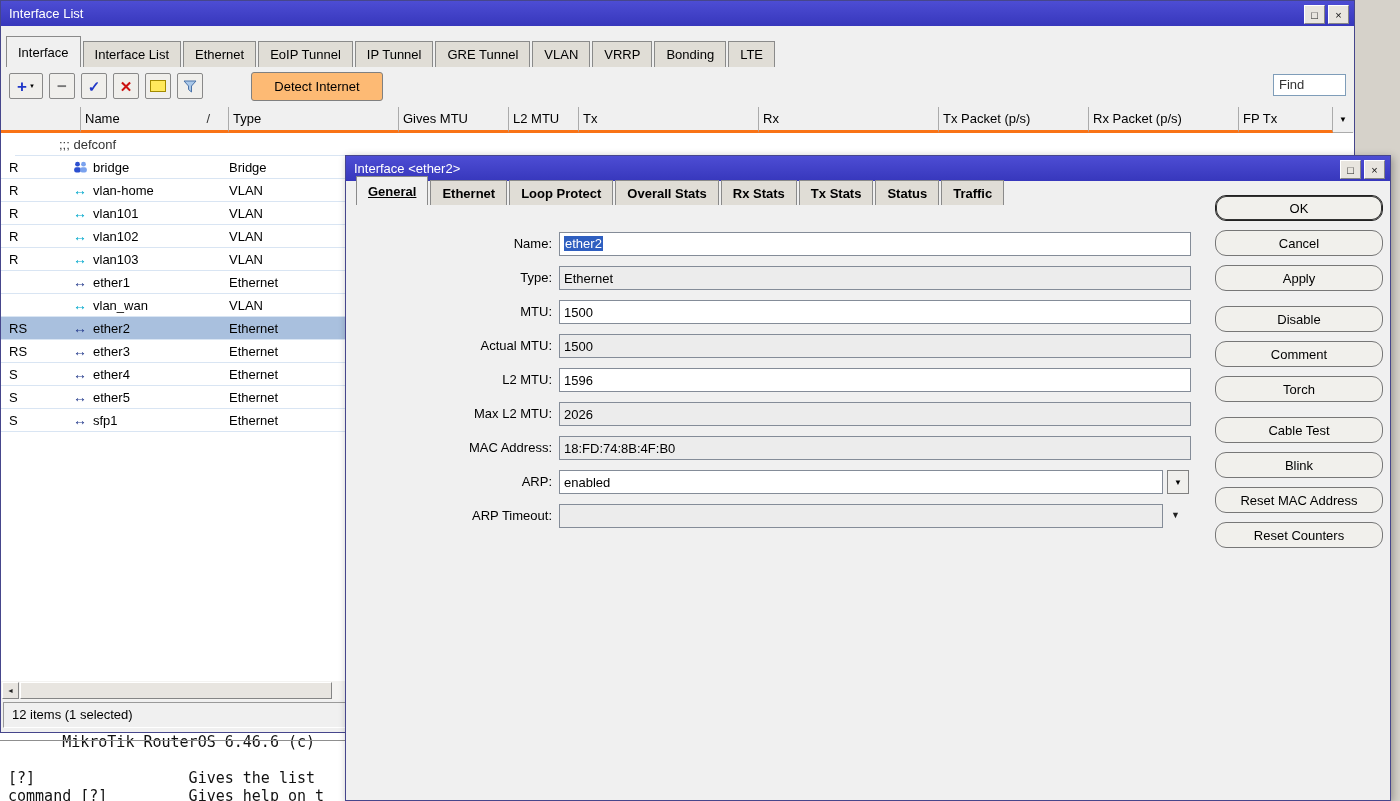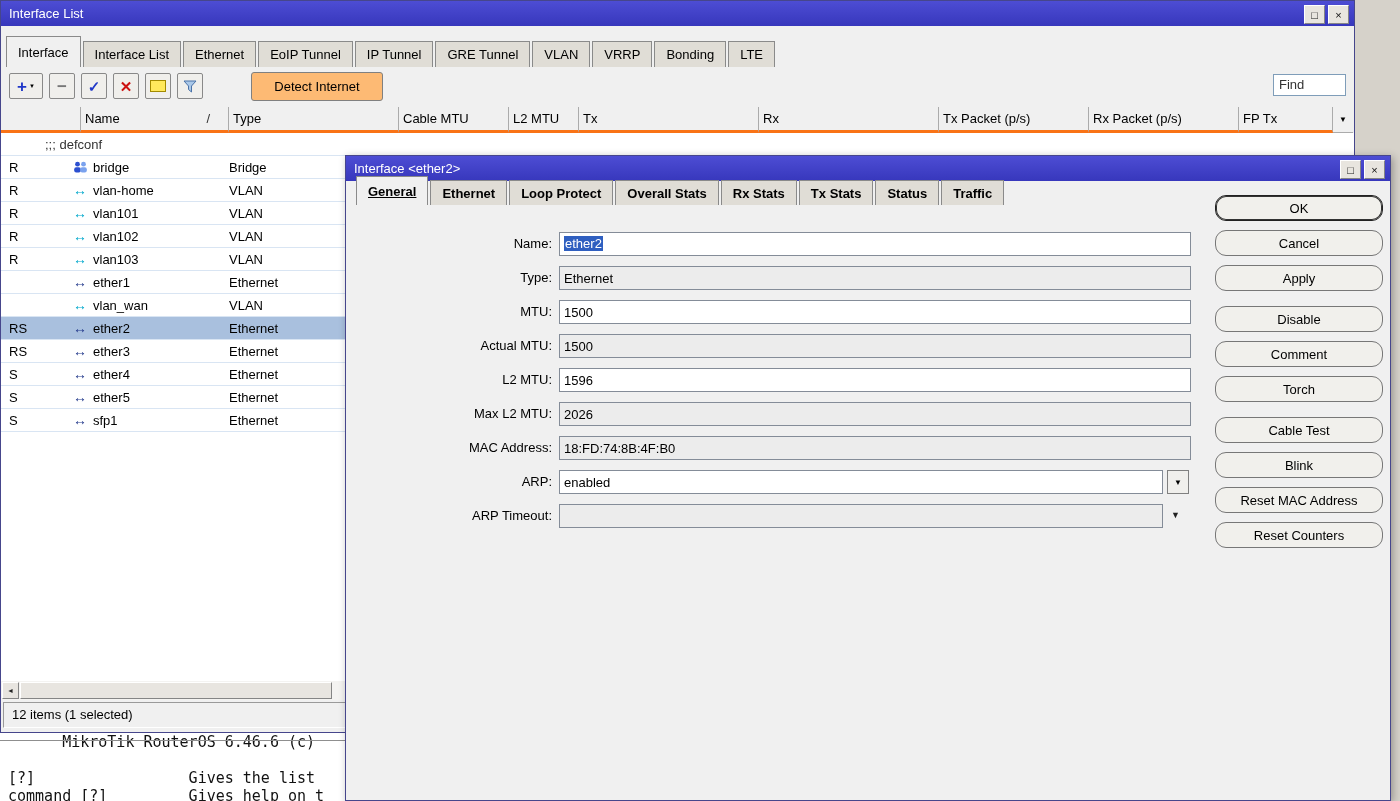--- a/index.html
+++ b/index.html
@@ -34,21 +34,21 @@
   .thead{position:absolute;left:0;top:106px;height:26px;display:flex;}
   .hc{height:26px;box-sizing:border-box;border-right:1px solid #ababab;border-bottom:3px solid #f97316;
        padding-left:4px;background:#f0f0f0;display:flex;align-items:center;overflow:hidden;white-space:nowrap;}
   .sort{margin-left:auto;padding-right:18px;color:#333;}
   .hmenu{width:20px;height:26px;box-sizing:border-box;border-bottom:1px solid #ababab;background:#f0f0f0;
        display:flex;align-items:center;justify-content:center;}
   .tbody{position:absolute;left:0;top:132px;width:1353px;height:548px;background:#fff;overflow:hidden;}
   .trow{display:flex;height:23px;box-sizing:border-box;border-bottom:1px solid #d9e5f3;
        align-items:center;background:#fff;}
   .trow.selected{background:#a9c0de;}
-  .trow.comment{padding-left:44px;color:#333;}
+  .trow.comment{padding-left:44px;color:#333;margin-left:14px;}
   .tflag{width:72px;padding-left:8px;box-sizing:border-box;}
   .ticon{width:20px;display:flex;align-items:center;}
   .tname{width:130px;overflow:hidden;white-space:nowrap;}
   .ttype{padding-left:6px;}
   .ic-vlan{color:#00a8cc;font-weight:bold;font-size:14px;line-height:1;}
   .ic-eth{color:#243a8c;font-weight:bold;font-size:14px;line-height:1;}
   .hscroll{position:absolute;left:0;top:680px;width:1353px;height:19px;background:#f4f3f1;}
   .sbtn{position:absolute;left:1px;top:1px;width:17px;height:17px;background:#e8e5e0;
        border:1px solid #858585;border-top-color:#fff;border-left-color:#fff;box-sizing:border-box;
        display:flex;align-items:center;justify-content:center;font-size:7px;color:#222;}
@@ -133,21 +133,21 @@
   <div class="thead">
       <div class="hc" style="width: 80px;"></div>
       <div class="hc" style="width: 148px;">
         <span>Name</span>
         <span class="sort">/</span>
       </div>
       <div class="hc" style="width: 170px;">
         <span>Type</span>
       </div>
       <div class="hc" style="width: 110px;">
-        <span>Cable MTU</span>
+        <span>Gives MTU</span>
       </div>
       <div class="hc" style="width: 70px;">
         <span>L2 MTU</span>
       </div>
       <div class="hc" style="width: 180px;">
         <span>Tx</span>
       </div>
       <div class="hc" style="width: 180px;">
         <span>Rx</span>
       </div>

